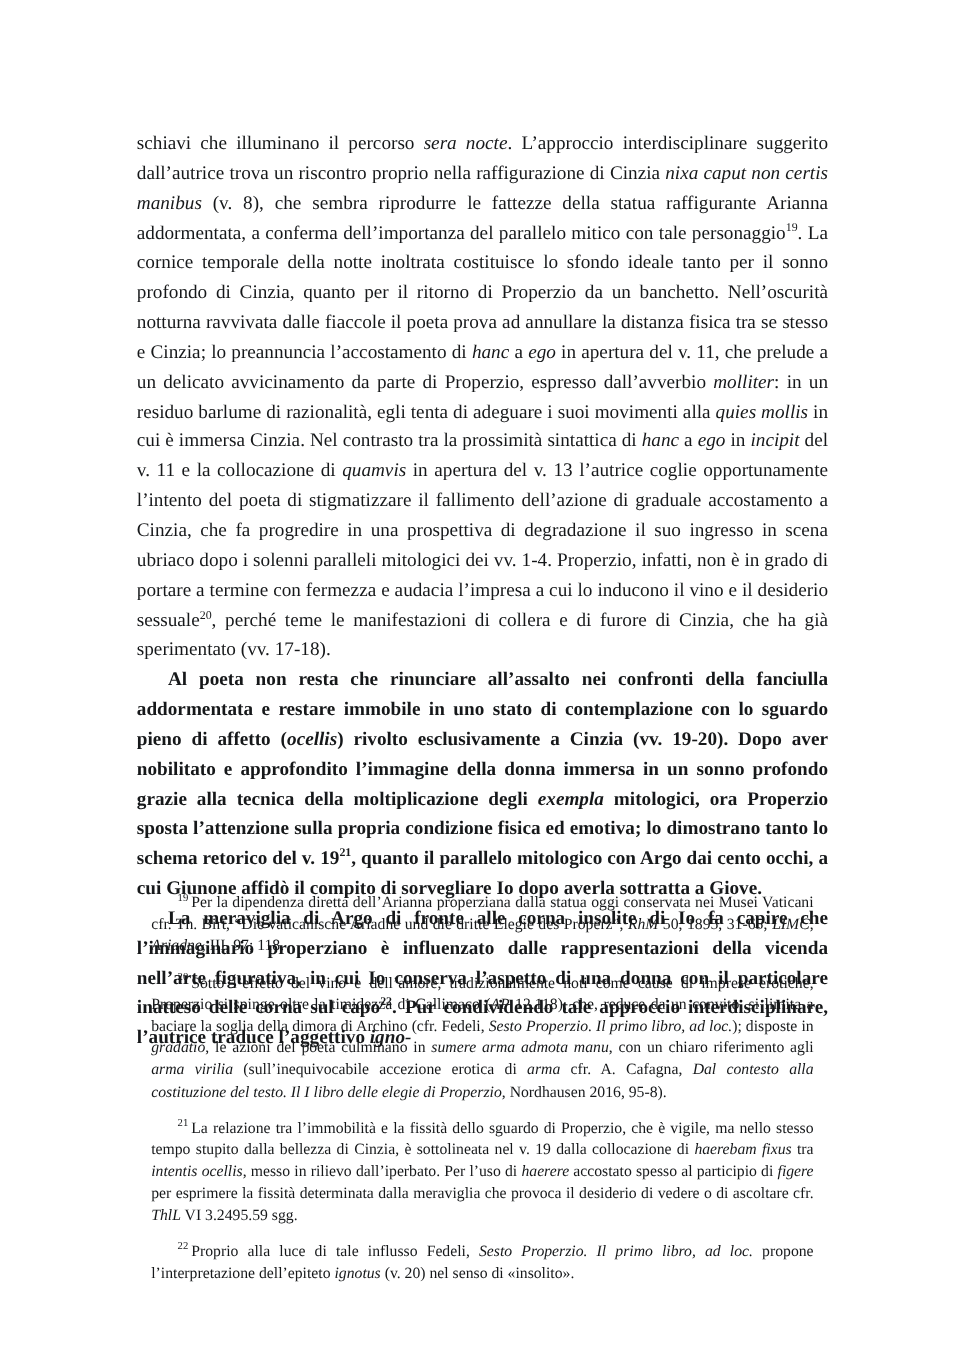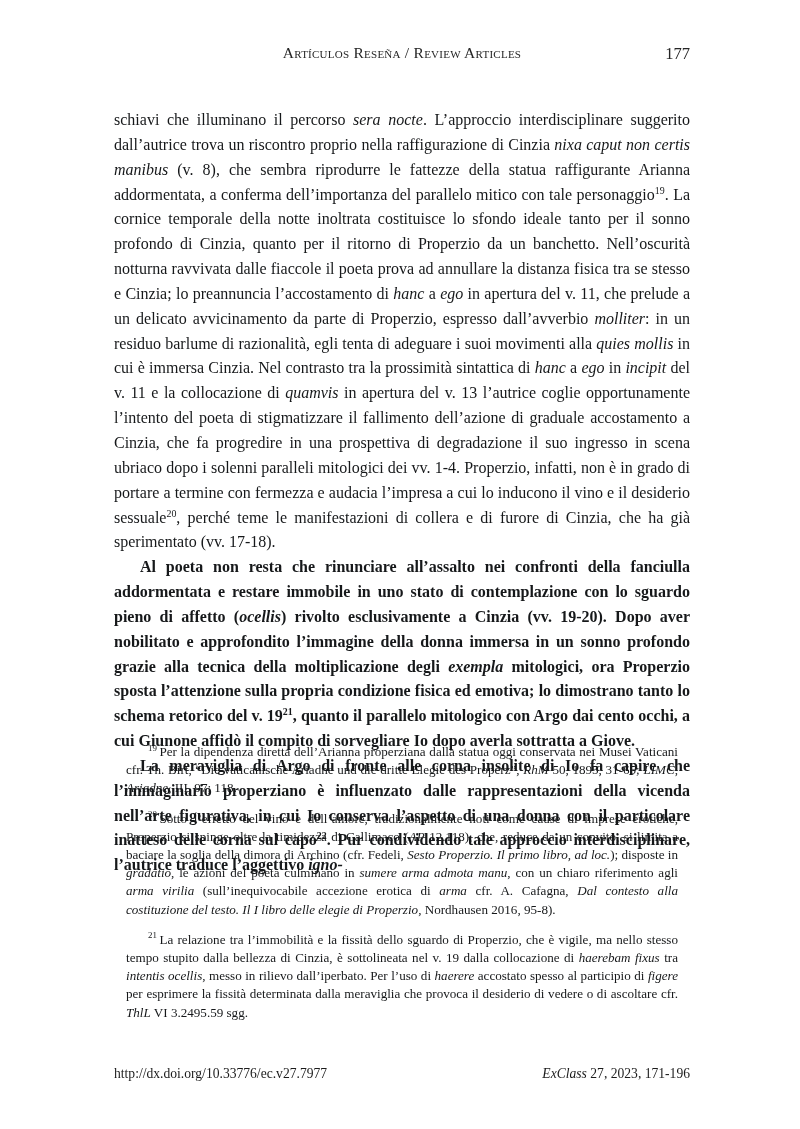--- a/index.html
+++ b/index.html
@@ -115,37 +115,28 @@
     right: 0;
     top: 0;
     white-space: nowrap;
   }
 </style>
 </head>
 <body>
 
 <div class="page">
 
-  <div class="running-head">
-    <div class="running-head-title">Artículos Reseña / Review Articles</div>
-    <div class="running-head-folio">177</div>
-  </div>
 
   <div class="textblock" id="body-container">
       <p class="body-par"><span>schiavi che illuminano il percorso </span><i>sera nocte</i><span>. L’approccio interdisciplinare suggerito dall’autrice trova un riscontro proprio nella raffigurazione di Cinzia </span><i>nixa caput non certis manibus</i><span> (v. 8), che sembra riprodurre le fattezze della statua raffigurante Arianna addormentata, a conferma dell’importanza del parallelo mitico con tale personaggio</span><sup>19</sup><span>. La cornice temporale della notte inoltrata costituisce lo sfondo ideale tanto per il sonno profondo di Cinzia, quanto per il ritorno di Properzio da un banchetto. Nell’oscurità notturna ravvivata dalle fiaccole il poeta prova ad annullare la distanza fisica tra se stesso e Cinzia; lo preannuncia l’accostamento di </span><i>hanc</i><span> a </span><i>ego</i><span> in apertura del v. 11, che prelude a un delicato avvicinamento da parte di Properzio, espresso dall’avverbio </span><i>molliter</i><span>: in un residuo barlume di razionalità, egli tenta di adeguare i suoi movimenti alla </span><i>quies mollis</i><span> in cui è immersa Cinzia. Nel contrasto tra la prossimità sintattica di </span><i>hanc</i><span> a </span><i>ego</i><span> in </span><i>incipit</i><span> del v. 11 e la collocazione di </span><i>quamvis</i><span> in apertura del v. 13 l’autrice coglie opportunamente l’intento del poeta di stigmatizzare il fallimento dell’azione di graduale accostamento a Cinzia, che fa progredire in una prospettiva di degradazione il suo ingresso in scena ubriaco dopo i solenni paralleli mitologici dei vv. 1-4. Properzio, infatti, non è in grado di portare a termine con fermezza e audacia l’impresa a cui lo inducono il vino e il desiderio sessuale</span><sup>20</sup><span>, perché teme le manifestazioni di collera e di furore di Cinzia, che ha già sperimentato (vv. 17-18).</span></p>
       <p class="body-par indent"><span>Al poeta non resta che rinunciare all’assalto nei confronti della fanciulla addormentata e restare immobile in uno stato di contemplazione con lo sguardo pieno di affetto (</span><i>ocellis</i><span>) rivolto esclusivamente a Cinzia (vv. 19-20). Dopo aver nobilitato e approfondito l’immagine della donna immersa in un sonno profondo grazie alla tecnica della moltiplicazione degli </span><i>exempla</i><span> mitologici, ora Properzio sposta l’attenzione sulla propria condizione fisica ed emotiva; lo dimostrano tanto lo schema retorico del v. 19</span><sup>21</sup><span>, quanto il parallelo mitologico con Argo dai cento occhi, a cui Giunone affidò il compito di sorvegliare Io dopo averla sottratta a Giove.</span></p>
       <p class="body-par indent"><span>La meraviglia di Argo di fronte alle corna insolite di Io fa capire che l’immaginario properziano è influenzato dalle rappresentazioni della vicenda nell’arte figurativa, in cui Io conserva l’aspetto di una donna con il particolare inatteso delle corna sul capo</span><sup>22</sup><span>. Pur condividendo tale approccio interdisciplinare, l’autrice traduce l’aggettivo </span><i>igno-</i></p>
     </div>
 
   <div class="footnotes" id="footnotes-container">
       <p class="footnote"><span class="fn-num">19</span><span>Per la dipendenza diretta dell’Arianna properziana dalla statua oggi conservata nei Musei Vaticani cfr. Th. Birt, “Die vaticanische Ariadne und die dritte Elegie des Properz”, </span><i>RhM</i><span> 50, 1895, 31-65; </span><i>LIMC</i><span>, </span><i>Ariadne</i><span>, III, 97; 118.</span></p>
       <p class="footnote"><span class="fn-num">20</span><span>Sotto l’effetto del vino e dell’amore, tradizionalmente noti come cause di imprese erotiche, Properzio si spinge oltre la timidezza di Callimaco (</span><i>AP</i><span> 12.118), che, reduce da un convito, si limita a baciare la soglia della dimora di Archino (cfr. Fedeli, </span><i>Sesto Properzio. Il primo libro, ad loc.</i><span>); disposte in </span><i>gradatio</i><span>, le azioni del poeta culminano in </span><i>sumere arma admota manu</i><span>, con un chiaro riferimento agli </span><i>arma virilia</i><span> (sull’inequivocabile accezione erotica di </span><i>arma</i><span> cfr. A. Cafagna, </span><i>Dal contesto alla costituzione del testo. Il I libro delle elegie di Properzio</i><span>, Nordhausen 2016, 95-8).</span></p>
       <p class="footnote"><span class="fn-num">21</span><span>La relazione tra l’immobilità e la fissità dello sguardo di Properzio, che è vigile, ma nello stesso tempo stupito dalla bellezza di Cinzia, è sottolineata nel v. 19 dalla collocazione di </span><i>haerebam fixus</i><span> tra </span><i>intentis ocellis</i><span>, messo in rilievo dall’iperbato. Per l’uso di </span><i>haerere</i><span> accostato spesso al participio di </span><i>figere</i><span> per esprimere la fissità determinata dalla meraviglia che provoca il desiderio di vedere o di ascoltare cfr. </span><i>ThlL</i><span> VI 3.2495.59 sgg.</span></p>
+      <p class="footnote"><span class="fn-num">22</span><span>Proprio alla luce di tale influsso Fedeli, </span><i>Sesto Properzio. Il primo libro, ad loc.</i><span> propone l’interpretazione dell’epiteto </span><i>ignotus</i><span> (v. 20) nel senso di «insolito».</span></p>
     </div>
 
-  <div class="footer">
-    <span class="footer-doi">http://dx.doi.org/10.33776/ec.v27.7977</span>
-    <span class="footer-cite">
-      <i>ExClass</i><span> 27, 2023, 171-196</span>
-    </span>
-  </div>
 
 </div>
 
 </body></html>

